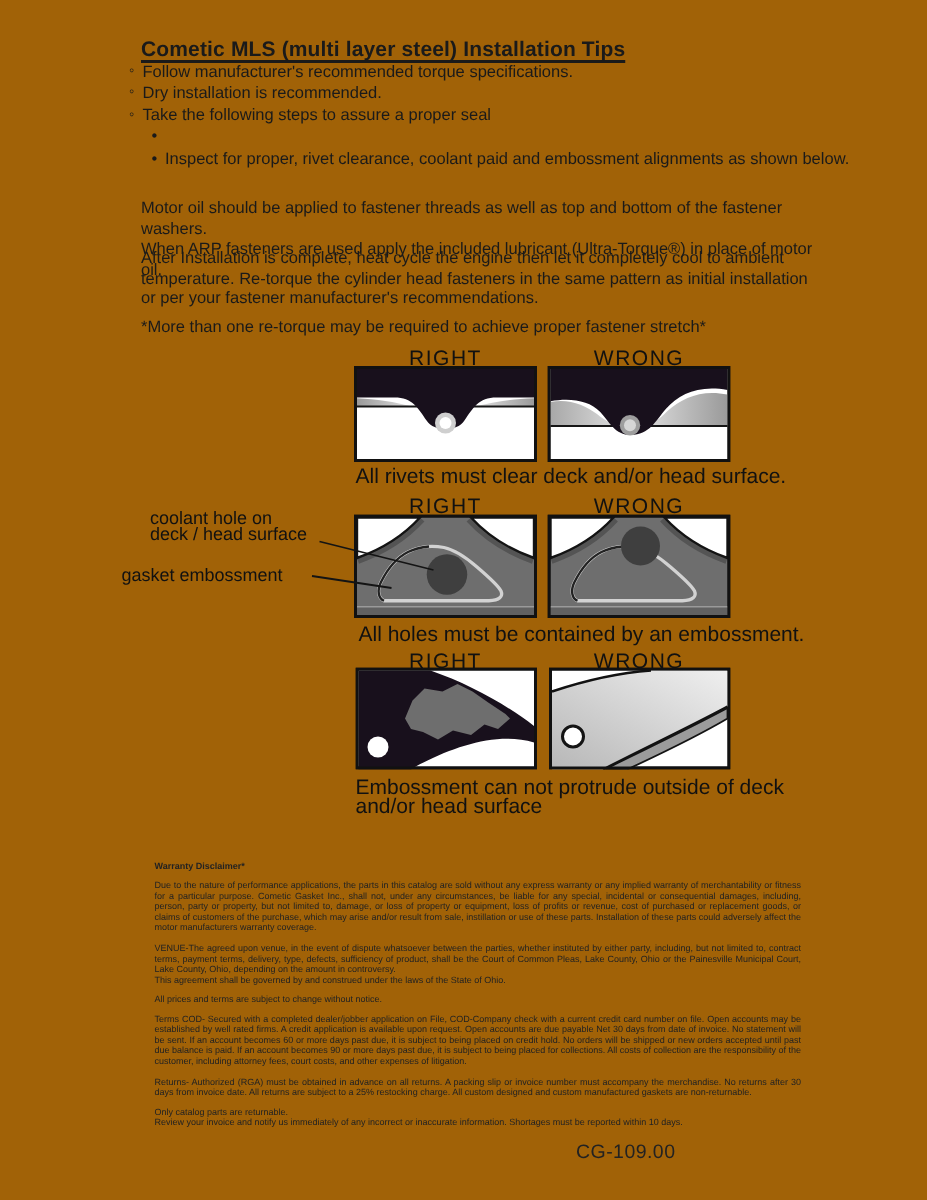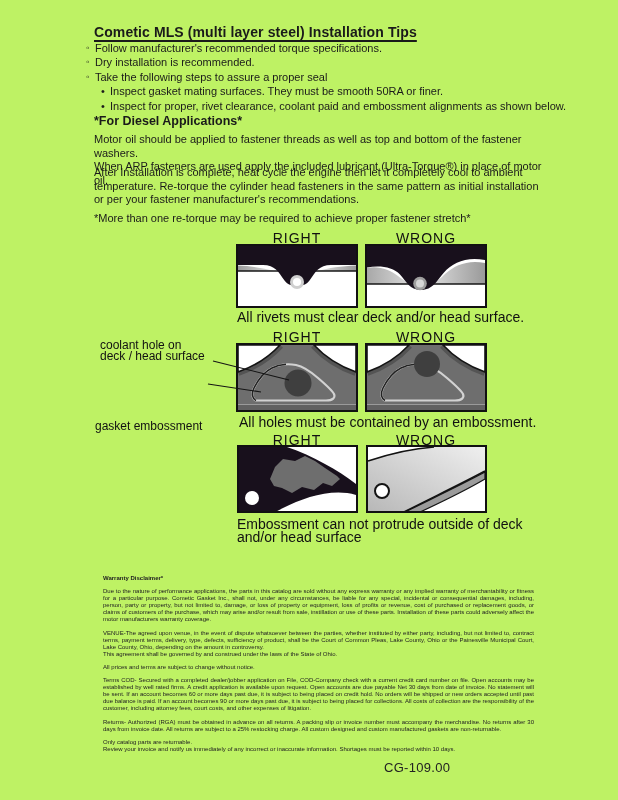--- a/index.html
+++ b/index.html
@@ -1,17 +1,17 @@
 <!DOCTYPE html>
 <html><head>
 <meta charset="utf-8">
 <style>
   html,body{margin:0;padding:0;background:#e8e8e8;}
   .page{
-    position:relative;width:618px;height:800px;background:#bef264;
+    position:relative;width:618px;height:800px;background:#a16207;
     font-family:"Liberation Sans","DejaVu Sans",sans-serif;color:#1a1a1a;
     overflow:hidden;margin:0 auto;
   }
   .abs{position:absolute;}
   .title{
     left:94px;top:24px;font-size:14px;font-weight:bold;
     text-decoration:underline;text-decoration-thickness:1.5px;text-underline-offset:3px;
     letter-spacing:0.1px;
   }
   .bullets{left:86px;top:41px;font-size:11px;}
@@ -49,29 +49,27 @@
     <div class="brow">
       <span class="bdot">◦</span>
       <span>Dry installation is recommended.</span>
     </div>
     <div class="brow">
       <span class="bdot">◦</span>
       <span>Take the following steps to assure a proper seal</span>
     </div>
     <div class="brow sub">
       <span class="sdot">•</span>
-      <span>Inspect gasket mating surfaces.  They must be smooth 50RA or finer.</span>
     </div>
     <div class="brow sub">
       <span class="sdot">•</span>
       <span>Inspect for proper, rivet clearance, coolant paid and embossment alignments as shown below.</span>
     </div>
   </div>
 
-  <div class="abs diesel-h">*For Diesel Applications*</div>
   <div class="abs body-p p1">Motor oil should be applied to fastener threads as well as top and bottom of the fastener washers.
 When ARP fasteners are used apply the included lubricant (Ultra-Torque®) in place of motor oil.</div>
   <div class="abs body-p p2">After Installation is complete, heat cycle the engine then let it completely cool to ambient
 temperature. Re-torque the cylinder head fasteners in the same pattern as initial installation
 or per your fastener manufacturer's recommendations.</div>
   <div class="abs body-p p3">*More than one re-torque may be required to achieve proper fastener stretch*</div>
 
   <div class="abs rw-label" style="left:236px;top:230px;">RIGHT</div>
   <div class="abs rw-label" style="left:365px;top:230px;">WRONG</div>
 
@@ -117,21 +115,21 @@
     <rect x="1" y="1" width="120" height="62" fill="none" stroke="#111" stroke-width="2"></rect>
   </svg>
 
   <div class="abs caption" style="left:237px;top:311px;">All rivets must clear deck and/or head surface.</div>
 
   <div class="abs rw-label" style="left:236px;top:329px;">RIGHT</div>
   <div class="abs rw-label" style="left:365px;top:329px;">WRONG</div>
 
   <div class="abs callout" style="left:100px;top:340px;width:111px;">coolant hole on
 deck / head surface</div>
-  <div class="abs callout" style="left:95px;top:378px;width:111px;margin-top:43px;">gasket embossment</div>
+  <div class="abs callout" style="left:81px;top:378px;width:111px;">gasket embossment</div>
 
   <svg class="abs panel" style="left:236px;top:343px;" width="122" height="69" viewBox="0 0 122 69">
     <rect x="1" y="1" width="120" height="67" fill="#6e6e6e" stroke="#111" stroke-width="2"></rect>
     <path d="M44,2 C33,14 19,23 2,29" fill="none" stroke="#545454" stroke-width="8"></path>
     <path d="M78,2 C89,14 103,23 120,29" fill="none" stroke="#545454" stroke-width="8"></path>
     <path d="M2,2 H44 C33,14 19,23 2,29 Z" fill="#ffffff" stroke="#141414" stroke-width="1.6"></path>
     <path d="M120,2 H78 C89,14 103,23 120,29 Z" fill="#ffffff" stroke="#141414" stroke-width="1.6"></path>
     <path d="M20,57.5 C16.5,56 15,51 18,45 C22,37 28,29 36,25 C43,21.5 52,20.5 60,22 C67,23.5 74,28 82,35 C89,41 96,47 98,51 C99.5,54.5 97,57.5 90,57.5 Z" fill="none" stroke="#d2d2d2" stroke-width="2.2"></path>
     <path d="M20,57.5 C16.5,56 15,51 18,45 C22,37 28,29 36,25 C40,23 45,21.8 50,21.3" fill="none" stroke="#232323" stroke-width="1.6"></path>
     <circle cx="62" cy="40" r="13.5" fill="#3f3f3f"></circle>

